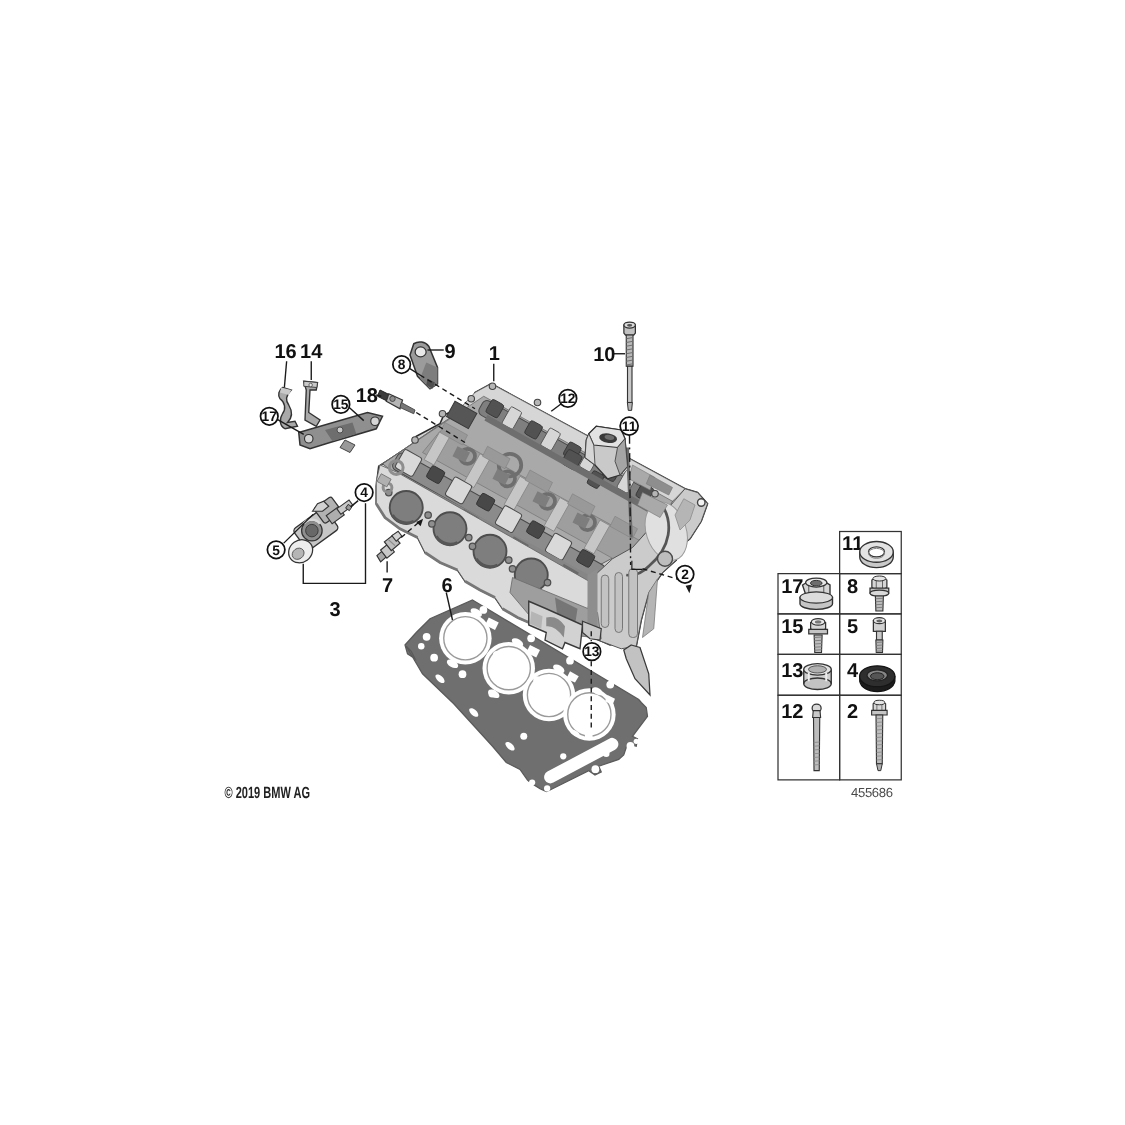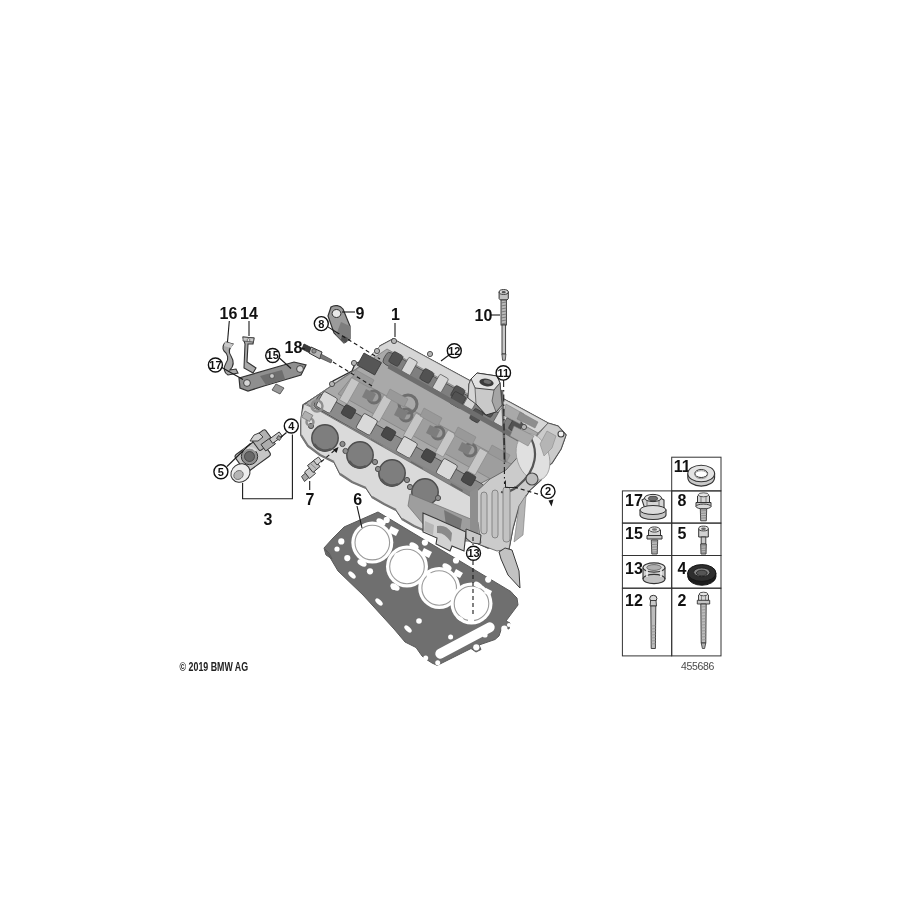--- a/index.html
+++ b/index.html
@@ -1,16 +1,16 @@
 <!DOCTYPE html>
 <html><head>
 <meta charset="utf-8">
 <style>
   html,body{margin:0;padding:0;background:#fff;}
-  .wrap{width:900px;height:696px;position:relative;font-family:"Liberation Sans",sans-serif;filter:grayscale(1);margin-top:32px;}
+  .wrap{width:900px;height:696px;position:relative;font-family:"Liberation Sans",sans-serif;filter:grayscale(1);}
   text{font-family:"Liberation Sans",sans-serif;}
   .lbl{font-weight:bold;font-size:16px;fill:#111;}
   .clbl{font-weight:bold;font-size:11px;fill:#111;}
   .tnum{font-weight:bold;font-size:16px;fill:#111;}
 </style>
 </head>
 <body>
 <div class="wrap">
 <svg width="900" height="900" viewBox="0 0 900 900">
 

